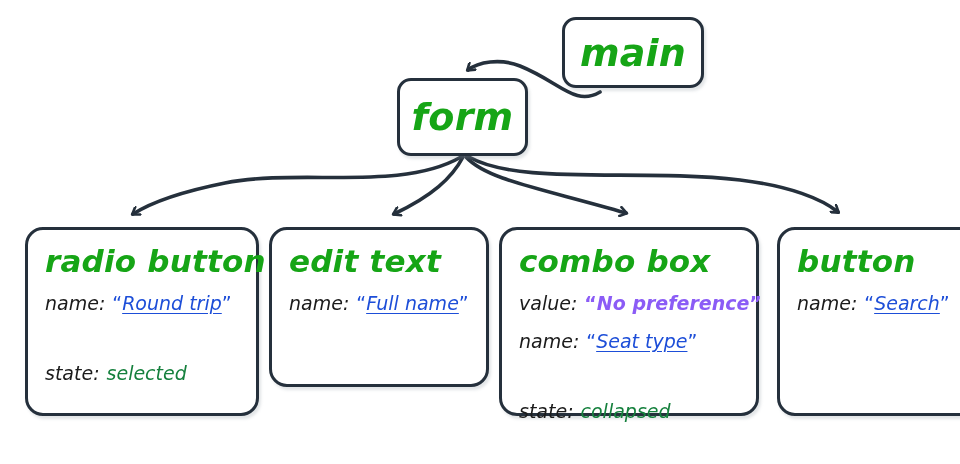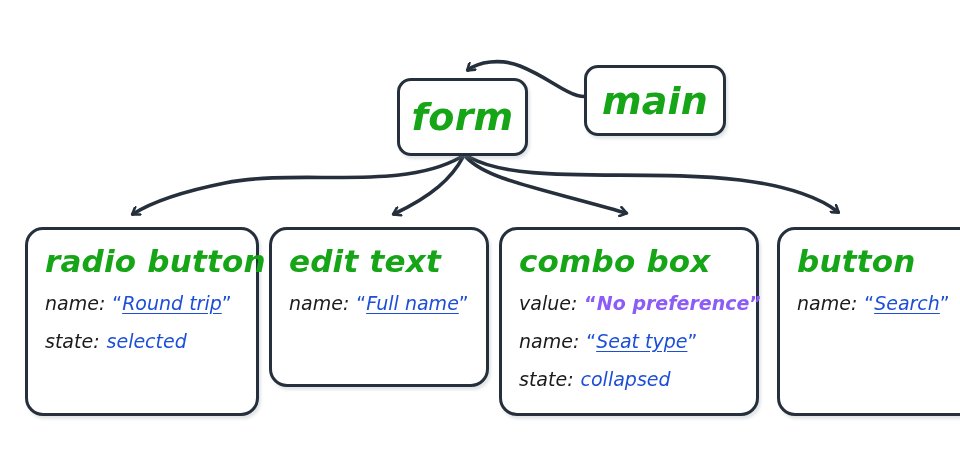--- a/index.html
+++ b/index.html
@@ -97,25 +97,26 @@
   }
   .attr-val.link .inner {
     text-decoration: underline;
     text-underline-offset: 3px;
   }
   .attr-val.value {
     color: #8b5cf6;
     font-weight: 700;
   }
   .attr-val.state {
-    color: #1d4ed8;
+    color: #15803d;
+    margin-top: 32px;
   }
 
   
-  #node-main      { left: 584px; top: 17px;  width: 142px; height: 71px; margin-top: 48px; }
+  #node-main      { left: 562px; top: 17px;  width: 142px; height: 71px; }
   #node-form      { left: 397px; top: 78px;  width: 131px; height: 78px; }
   #node-radio     { left: 25px;  top: 227px; width: 234px; height: 189px; }
   #node-edit      { left: 269px; top: 227px; width: 220px; height: 160px; }
   #node-combo     { left: 499px; top: 227px; width: 260px; height: 189px; text-align: center; }
   #node-button    { left: 777px; top: 227px; width: 204px; height: 189px; }
 </style>
 </head>
 <body>
 
 <div id="canvas">

